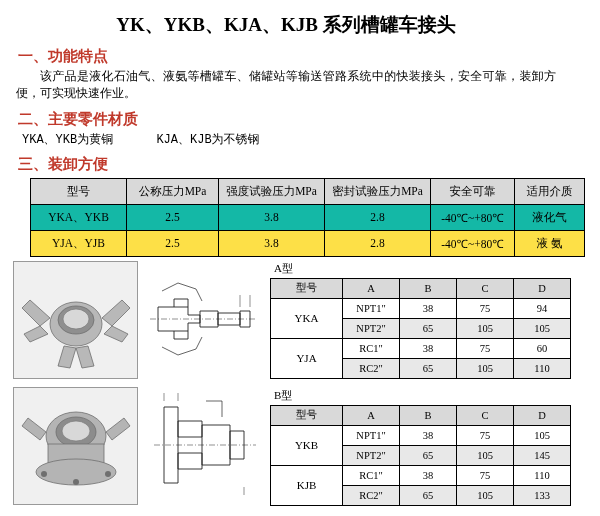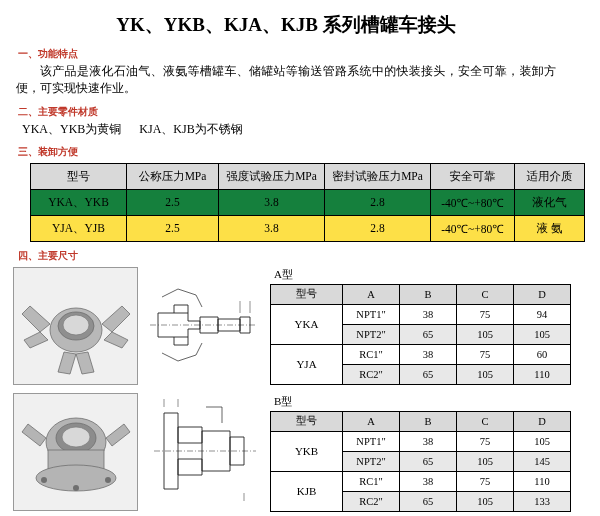--- a/index.html
+++ b/index.html
@@ -28,35 +28,35 @@
     font-weight: bold;
     font-size: 19px;
     letter-spacing: 0px;
     padding-top: 12px;
     padding-bottom: 2px;
     color: #000;
   }
   .section-head {
     color: #c0392b;
     font-weight: bold;
-    font-size: 10px;
+    font-size: 15px;
     font-family: "Liberation Serif", serif;
     margin: 7px 0 2px 18px;
   }
   .para {
     font-size: 12px;
     font-family: "Liberation Serif", serif;
     line-height: 1.45;
     margin: 0 16px 1px 16px;
     text-indent: 24px;
     text-align: justify;
   }
   .mat-line {
     font-size: 12px;
-    font-family: Liberation Serif, serif;
+    font-family: Liberation Mono, monospace;
     margin: 1px 16px 0 22px;
     white-space: pre;
   }
 
   
   table.perf {
     border-collapse: collapse;
     margin: 4px 0 0 30px;
     width: 540px;
     table-layout: fixed;
@@ -66,21 +66,21 @@
     text-align: center;
     font-family: "Liberation Serif", serif;
     font-size: 11.5px;
     height: 25px;
     padding: 0 2px;
   }
   table.perf th {
     background: #d9d9d9;
     font-weight: normal;
   }
-  table.perf tr.r1 td { background: #15803d; }
+  table.perf tr.r1 td { background: #14b8a6; }
   table.perf tr.r2 td { background: #fde047; }
 
   
   .dim-wrap {
     position: relative;
     margin-top: 4px;
   }
   .row {
     display: flex;
     align-items: flex-start;
@@ -191,21 +191,20 @@
         <td>YJA、YJB</td>
         <td>2.5</td>
         <td>3.8</td>
         <td>2.8</td>
         <td>-40℃~+80℃</td>
         <td>液  氨</td>
       </tr>
     </tbody>
   </table>
 
-  <div class="section-head">四、主要尺寸</div>
 
   <div class="dim-wrap">
 
     <div class="row">
 
       <div class="img-box">
         <svg width="123" height="116" viewBox="0 0 123 116">
           <rect x="0" y="0" width="123" height="116" fill="#f0f0f0"></rect>
           <g fill="#b8b8b8" stroke="#6e6e6e" stroke-width="0.8">
             <ellipse cx="62" cy="62" rx="26" ry="22"></ellipse>

